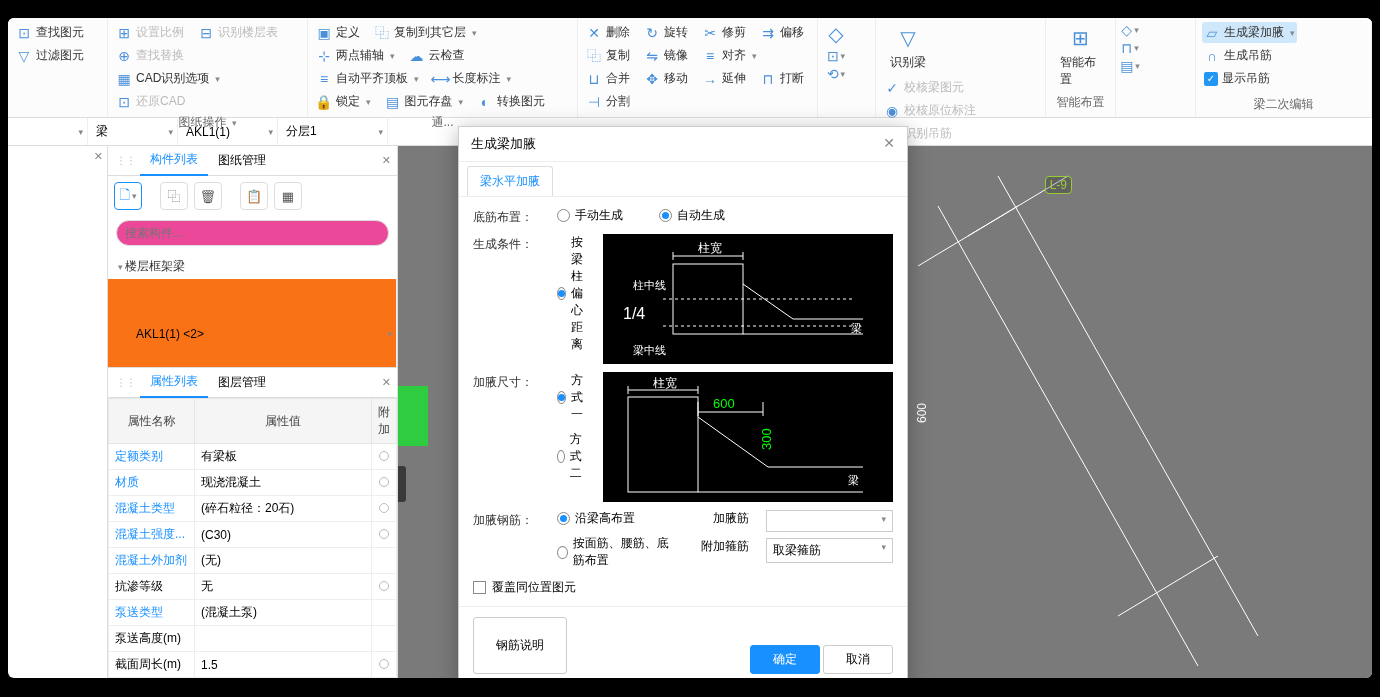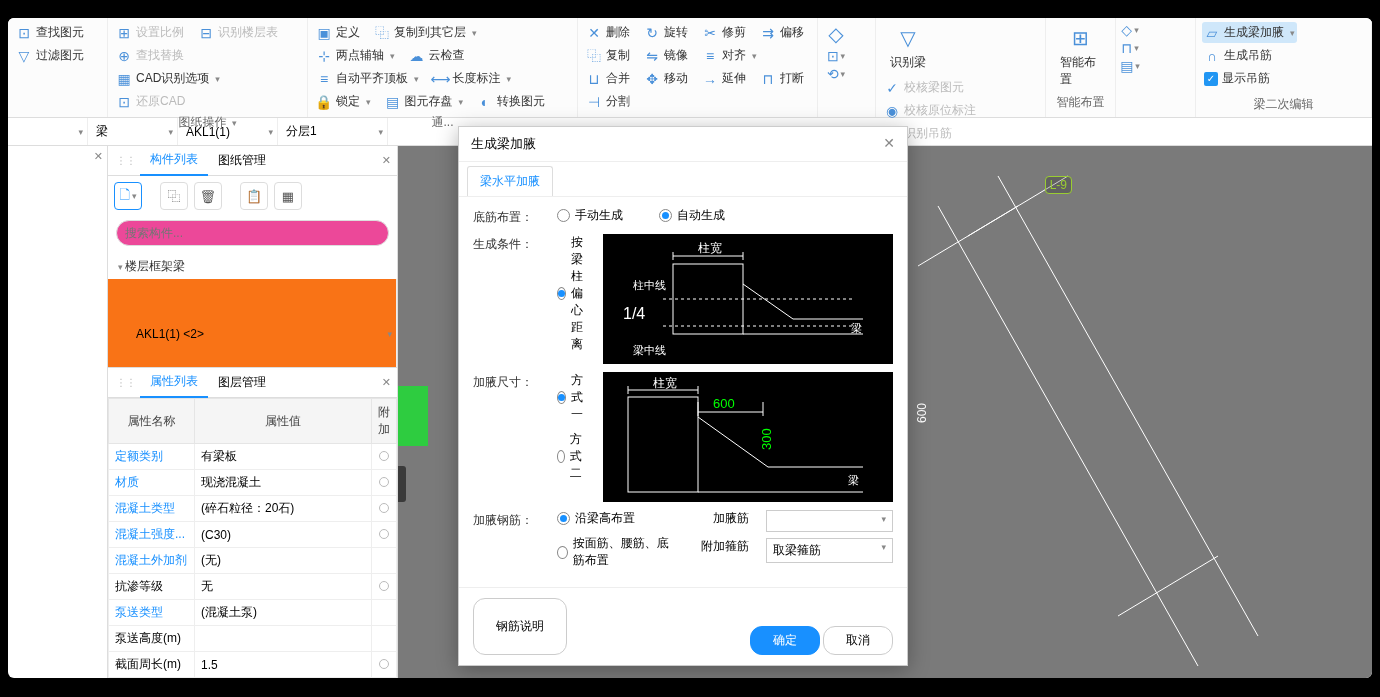--- a/index.html
+++ b/index.html
@@ -81,21 +81,21 @@
 .radio.checked::after { content: ""; width: 7px; height: 7px; background: #1890ff; border-radius: 50%; }
 .diagram { background: #000; width: 290px; height: 130px; position: relative; color: #fff; font-size: 11px; }
 .diagram svg { width: 100%; height: 100%; }
 .dlg-field { display: flex; gap: 17px; margin-bottom: 6px; }
 .dlg-field label { width: 56px; text-align: right; }
 .dlg-field .inp { flex: 1; border: 1px solid #ccc; padding: 3px 6px; font-size: 12px; background: #fff; min-height: 22px; position: relative; }
 .dlg-field .inp::after { content: "▾"; position: absolute; right: 6px; font-size: 9px; color: #888; }
 .check-opt { display: flex; align-items: center; gap: 6px; margin-top: 10px; }
 .checkbox { width: 13px; height: 13px; border: 1px solid #888; }
 .dlg-footer { display: flex; justify-content: space-between; padding: 10px 14px; border-top: 1px solid #eee; }
-.btn { padding: 5px 22px; font-size: 12px; border: 1px solid #ccc; border-radius: 12px; background: #fff; cursor: pointer; }
+.btn { padding: 5px 22px; font-size: 12px; border: 1px solid #ccc; border-radius: 3px; background: #fff; cursor: pointer; }
 .btn.primary { background: #1890ff; color: #fff; border-color: #1890ff; }
 .btn-group-right { display: flex; gap: 3px; margin-top: 28px; }
 </style>
 </head>
 <body>
 
 <div class="app">
 
   <div class="ribbon">
     <div class="ribbon-group" style="width:100px">
@@ -514,20 +514,24 @@
           <div class="dlg-field">
               <label>加腋筋</label>
               <div class="inp"></div>
             </div>
           <div class="dlg-field">
               <label>附加箍筋</label>
               <div class="inp">取梁箍筋</div>
             </div>
         </div>
       </div>
+      <div class="check-opt">
+        <span class="checkbox"></span>
+          <span>覆盖同位置图元</span>
+      </div>
     </div>
     <div class="dlg-footer">
       <button class="btn">钢筋说明</button>
       <div class="btn-group-right">
         <button class="btn primary">确定</button>
         <button class="btn">取消</button>
       </div>
     </div>
   </div>
 

